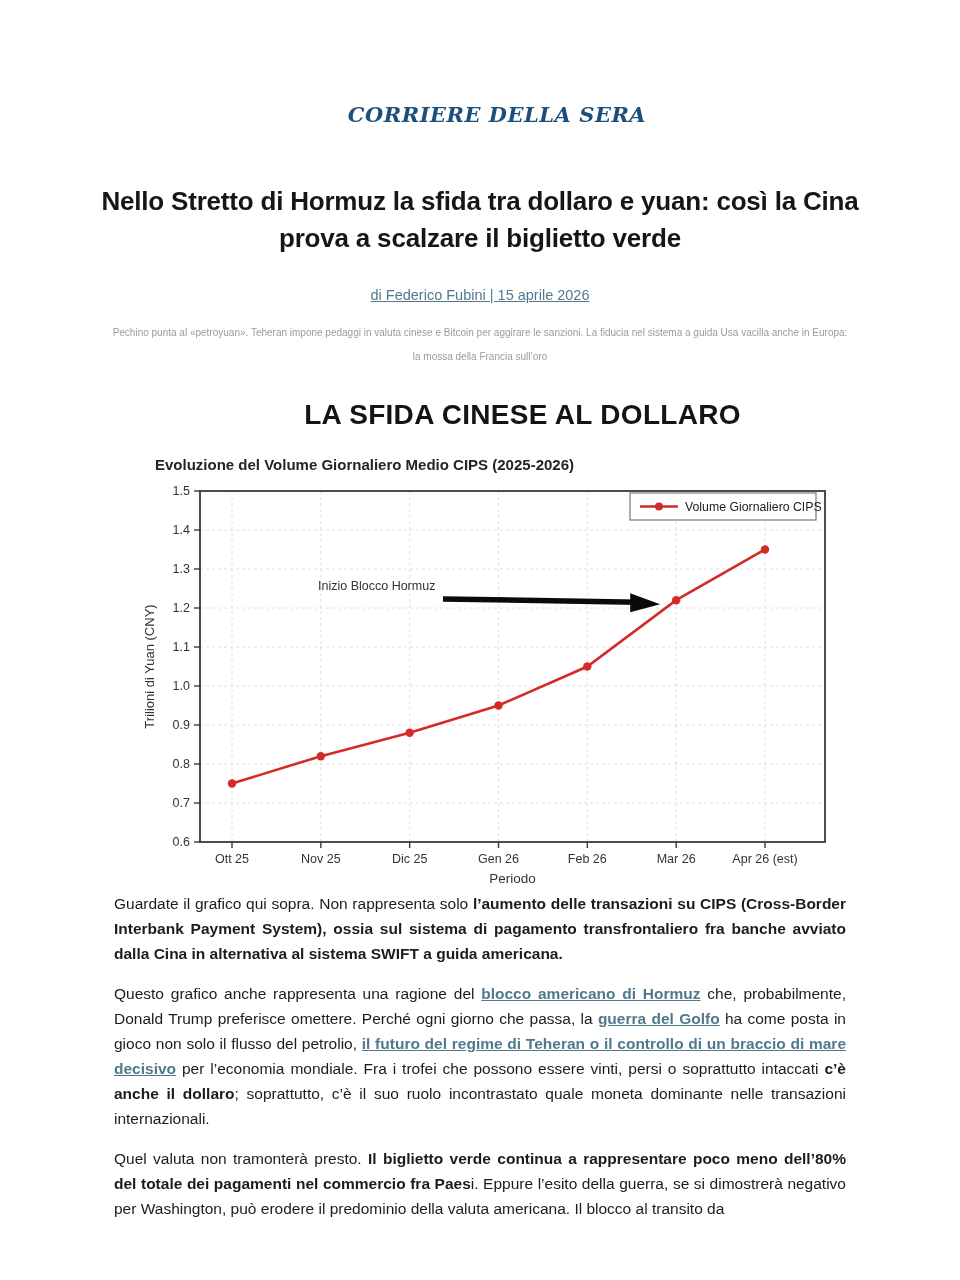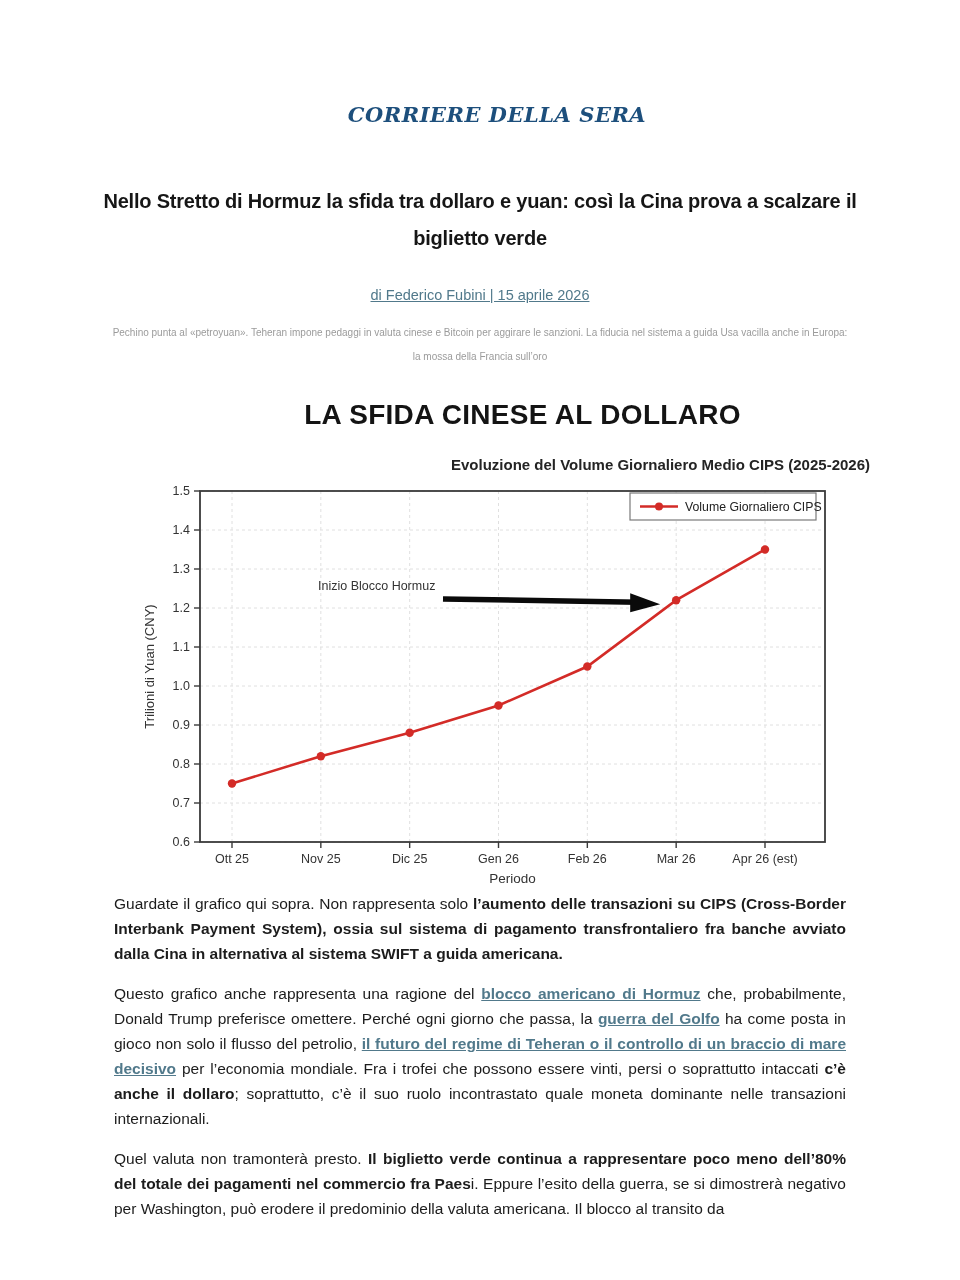--- a/index.html
+++ b/index.html
@@ -18,21 +18,21 @@
     font-style:italic;
     font-size:21px;
     letter-spacing:0.5px;
     color:#1d4f7c;
     padding-left:34px;
   }
   .headline{
     width:770px;
     margin:56px auto 8px;
     text-align:center;
-    font-size:20px;
+    font-size:26px;
     font-weight:bold;
     line-height:37px;
     color:#161616;
     letter-spacing:-0.2px;
   }
   .byline{
     margin-top:29px;
     text-align:center;
   }
   .byline a{
@@ -57,21 +57,21 @@
     margin-left:70px;
     font-size:28px;
     font-weight:bold;
     letter-spacing:0.3px;
     color:#141414;
     text-align:center;
   }
   .chart-title{
     margin-top:25px;
     width:715px;
-    text-align:right;
+    text-align:left;
     transform:translateX(25px);
     font-size:15px;
     font-weight:bold;
     color:#242424;
   }
   #chart-svg{display:block;margin-top:4px;}
   .article-body{
     width:732px;
     margin:2px 0 0 114px;
     font-size:15.5px;

